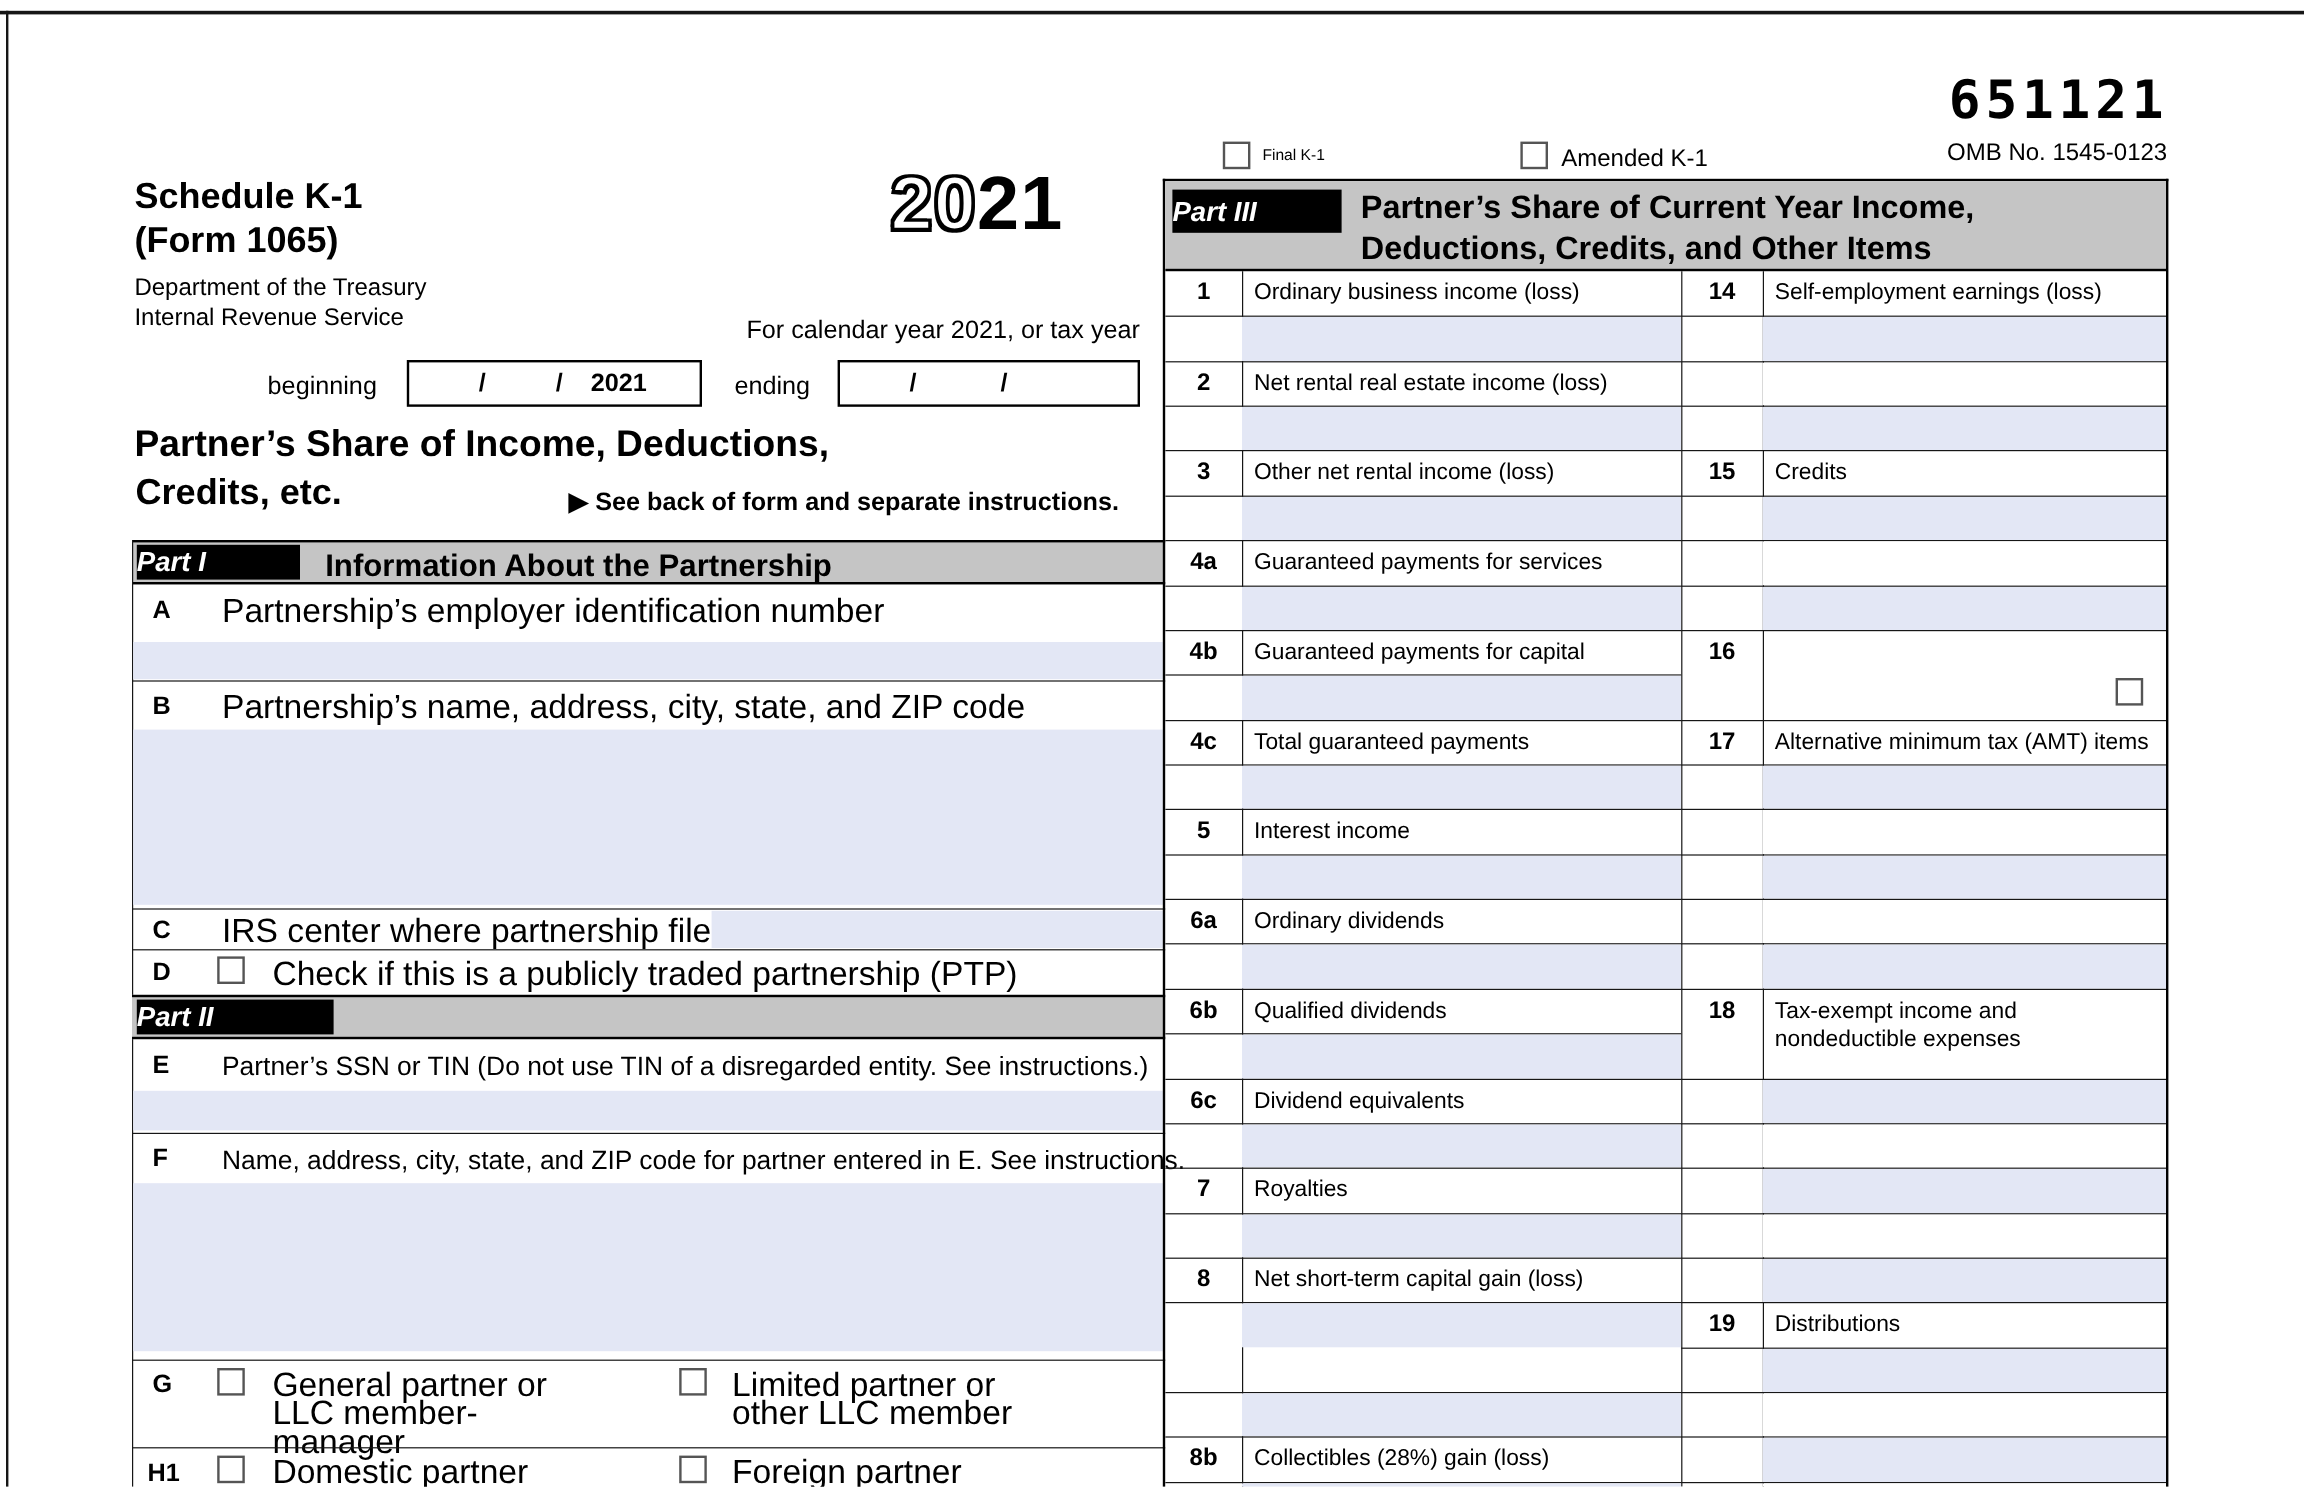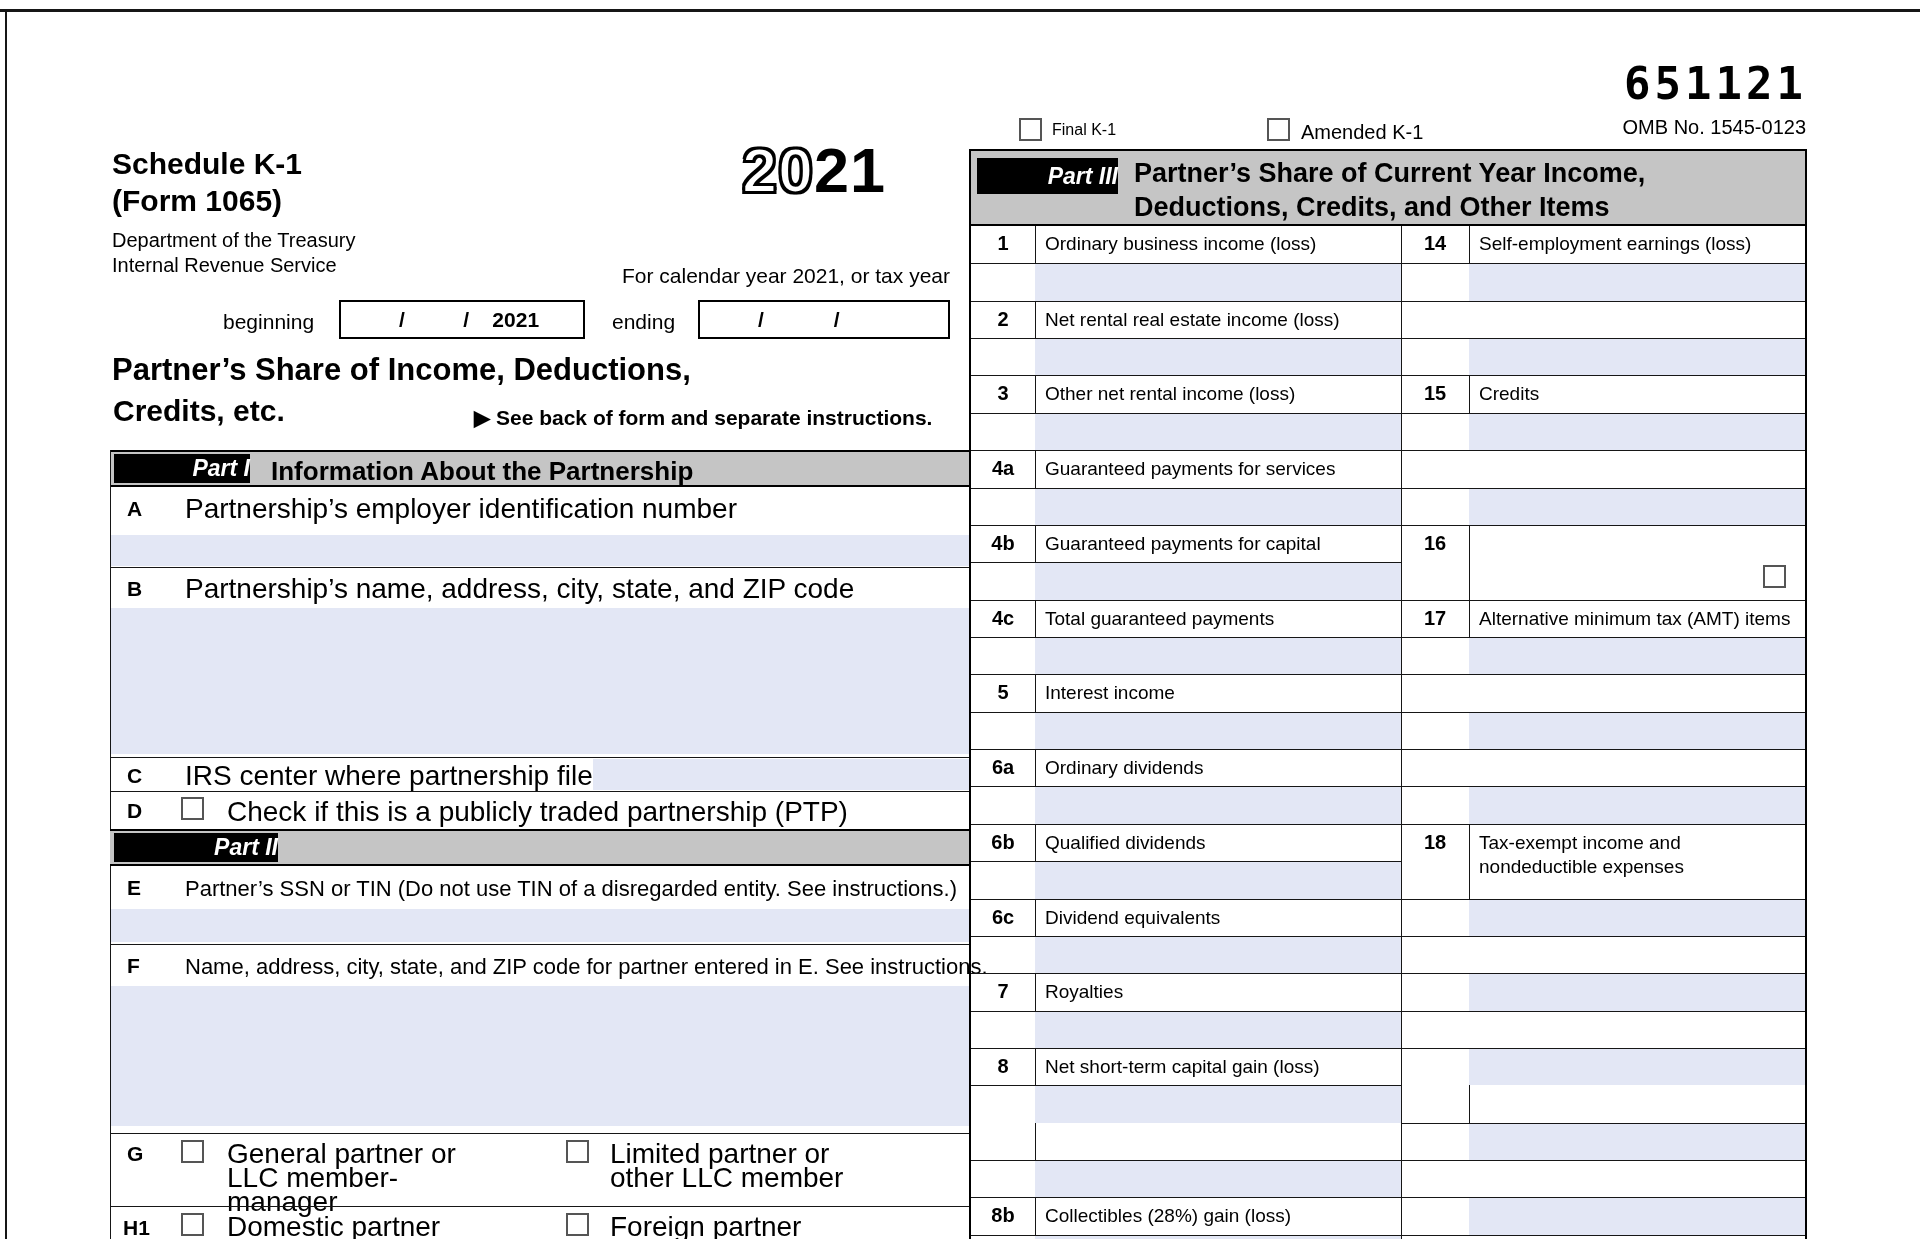--- a/index.html
+++ b/index.html
@@ -8,21 +8,21 @@
   .abs{position:absolute}
   .b{font-weight:700}
   .pre{white-space:pre}
   .line{position:absolute;background:#161616}
   .checkbox{position:absolute;width:23px;height:23px;border:2px solid #555;background:#fff}
   .field{position:absolute;background:#e3e7f5}
   .cap{position:absolute;font-size:28px;line-height:24px}
   .capsm{font-size:22px}
   .lcode{position:absolute;font-size:21px;font-weight:700}
   .graybar{position:absolute;background:#c5c5c5;border-top:2px solid #000;border-bottom:2px solid #000}
-  .partbox{position:absolute;background:#000;color:#fff;font-weight:700;font-style:italic;text-align:right;font-size:23px}
+  .partbox{position:absolute;background:#000;color:#fff;font-weight:700;font-style:italic;text-align:left;font-size:23px}
   .datebox{position:absolute;height:39px;border:2px solid #000;font-size:21px;font-weight:700;line-height:35px;padding-left:58px;white-space:pre;background:#fff}
   .yr-outline{color:#fff;-webkit-text-stroke:2.2px #000;text-shadow:-2px -2px 0 #000,2px -2px 0 #000,-2px 2px 0 #000,2px 2px 0 #000}
   
   .p3row{position:absolute;overflow:hidden;border-top:1px solid #161616}
   .p3row.left{left:0;width:430px}
   .p3row.right{left:430px;width:404px}
   .p3row.nb{border-top:none}
   .p3code{position:absolute;left:0;top:0;width:64px;padding-top:6px;text-align:center;font-weight:700;font-size:20px}
   .p3row.right .p3code{width:68px}
   .p3cap{position:absolute;left:64px;right:2px;top:0;padding:6px 2px 0 10px;font-size:19px;line-height:24px}
@@ -34,21 +34,21 @@
 </style>
 </head>
 <body>
 
 <div class="line" style="left:0;top:9px;width:1920px;height:3px"></div>
 <div class="line" style="left:5px;top:9px;width:2px;height:1230px"></div>
 
 <div class="abs b" style="left:1540px;top:58px;width:267px;text-align:right;font-family:'DejaVu Sans Mono',monospace;font-size:44px;letter-spacing:4px">651121</div>
 <div class="abs" style="left:1500px;top:116px;width:306px;text-align:right;font-size:20px">OMB No. 1545-0123</div>
 <div class="checkbox" style="left:1019px;top:118px"></div>
-<div class="abs" style="left:1052px;top:121px;font-size:16px">Final K-1</div>
+<div class="abs" style="left:1052px;top:121px;font-size:13px">Final K-1</div>
 <div class="checkbox" style="left:1267px;top:118px"></div>
 <div class="abs" style="left:1301px;top:121px;font-size:20px">Amended K-1</div>
 
 <div class="abs b" style="left:112px;top:147px;font-size:30px">Schedule K-1</div>
 <div class="abs b" style="left:112px;top:184px;font-size:30px">(Form 1065)</div>
 <div class="abs" style="left:112px;top:229px;font-size:20px">Department of the Treasury</div>
 <div class="abs" style="left:112px;top:254px;font-size:20px">Internal Revenue Service</div>
 <div class="abs b" style="left:742px;top:134px;font-size:63px;letter-spacing:1px"><span class="yr-outline">20</span><span>21</span></div>
 <div class="abs" style="left:570px;top:264px;width:380px;text-align:right;font-size:21px">For calendar year 2021, or tax year</div>
 <div class="abs" style="left:223px;top:310px;font-size:21px">beginning</div>
@@ -285,20 +285,24 @@
   <div class="p3row right" style="top:822px;height:38px">
       <div class="p3fill"></div>
     </div>
   <div class="p3row right" style="top:860px;height:37px">
       <div class="p3fill w"></div>
     </div>
   <div class="p3row right" style="top:897px;height:37px">
       <div class="p3fill"></div>
     </div>
 
+  <div class="p3row right" style="top:934px;height:38px">
+      <div class="p3code">19</div>
+      <div class="p3cap">Distributions</div>
+    </div>
   <div class="p3row right" style="top:972px;height:37px">
       <div class="p3fill"></div>
     </div>
   <div class="p3row right" style="top:1009px;height:37px">
       <div class="p3fill w"></div>
     </div>
   <div class="p3row right" style="top:1046px;height:38px">
       <div class="p3fill"></div>
     </div>
   <div class="p3row right" style="top:1084px;height:37px">

